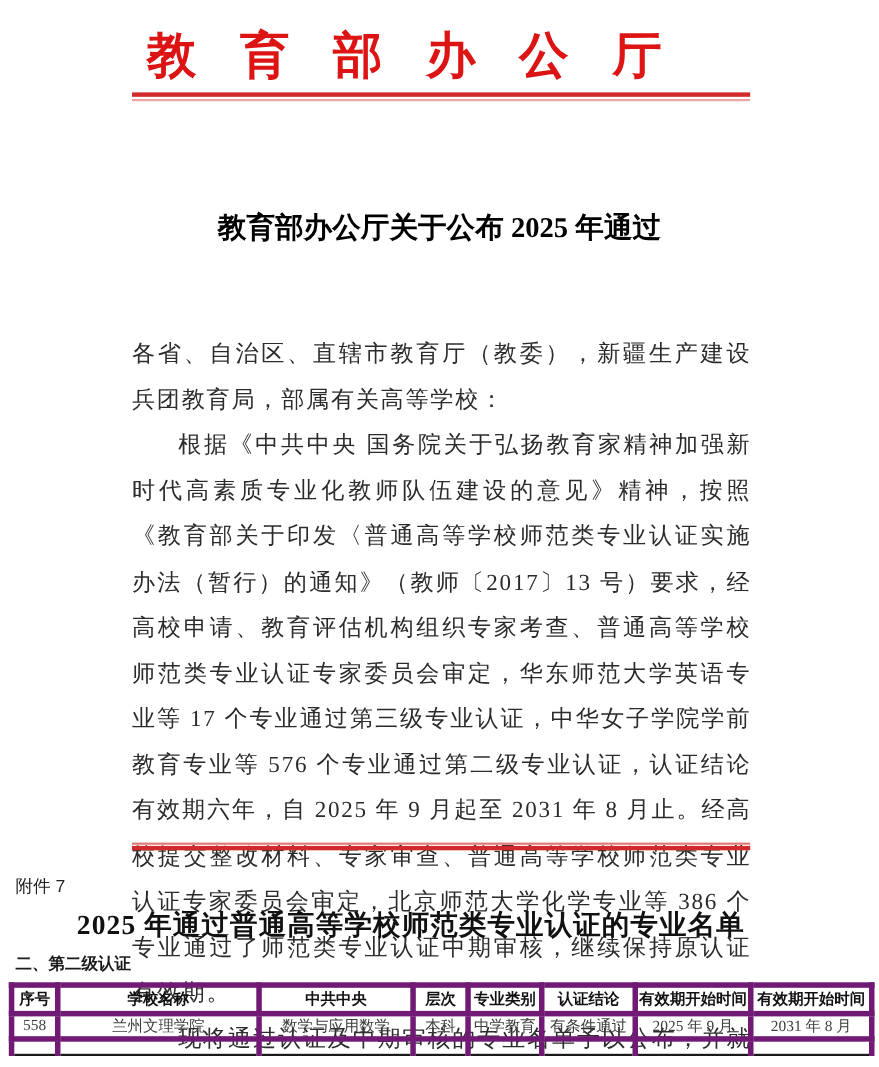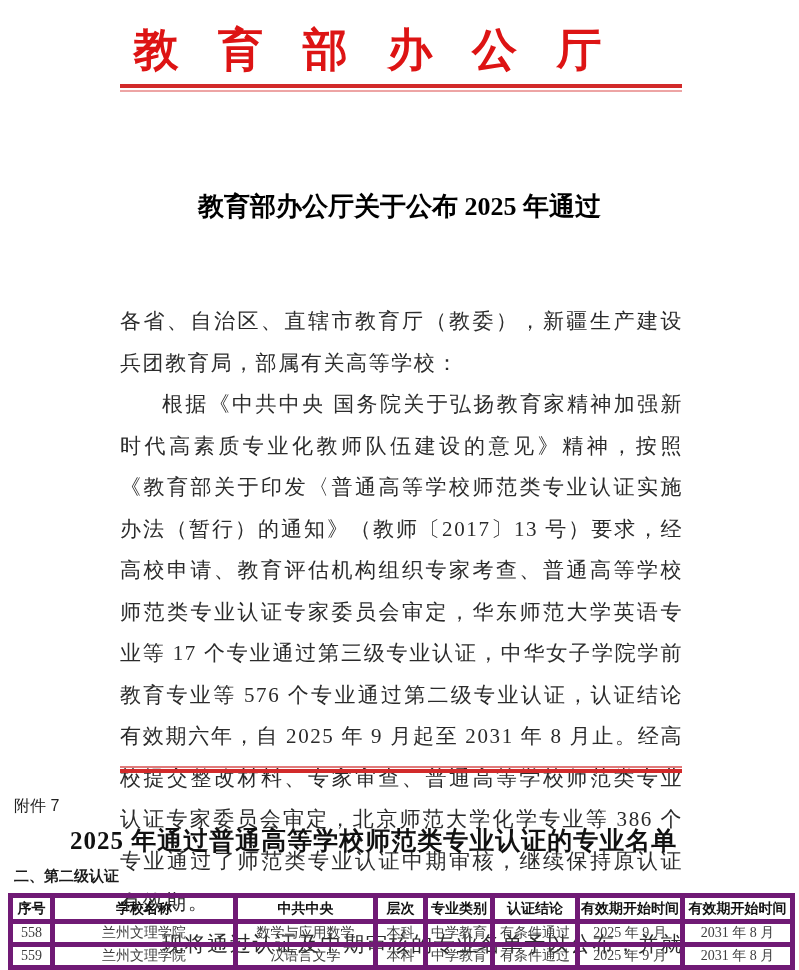--- a/index.html
+++ b/index.html
@@ -192,30 +192,20 @@
       <tr>
         <td>558</td>
         <td>兰州文理学院</td>
         <td>数学与应用数学</td>
         <td>本科</td>
         <td>中学教育</td>
         <td>有条件通过</td>
         <td>2025 年 9 月</td>
         <td>2031 年 8 月</td>
       </tr>
-      <tr>
-        <td>559</td>
-        <td>兰州文理学院</td>
-        <td>汉语言文学</td>
-        <td>本科</td>
-        <td>中学教育</td>
-        <td>有条件通过</td>
-        <td>2025 年 9 月</td>
-        <td>2031 年 8 月</td>
-      </tr>
       <tr class="partial-row">
         <td></td>
           <td></td>
         <td></td>
           <td></td>
         <td></td>
           <td></td>
         <td></td>
           <td></td>
       </tr>

